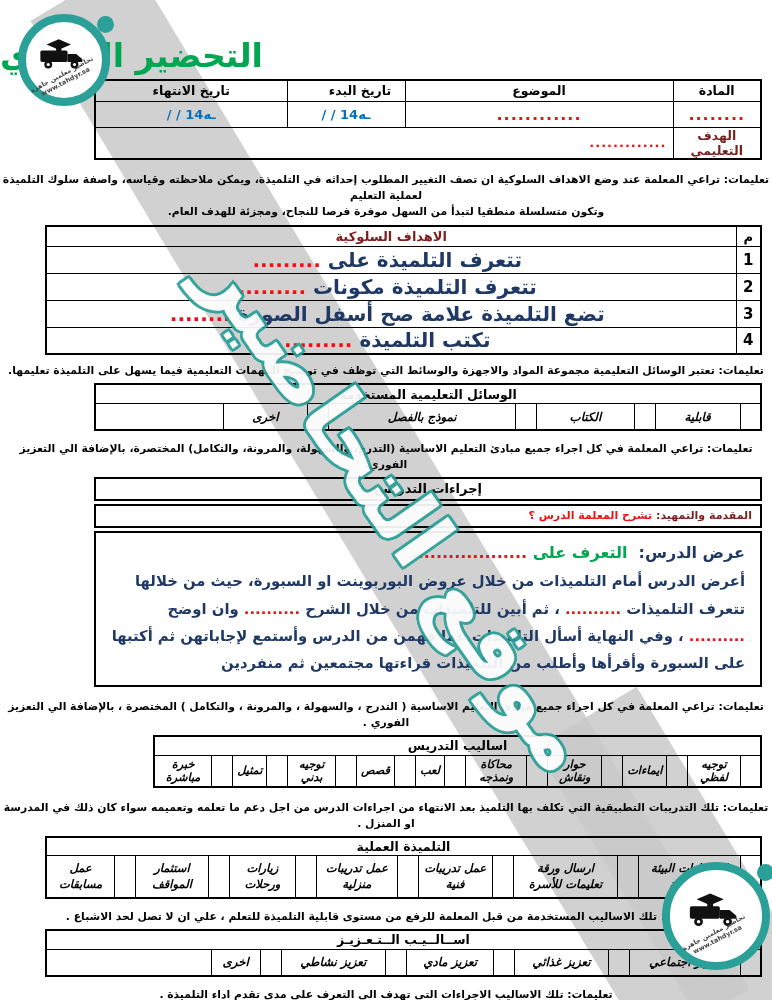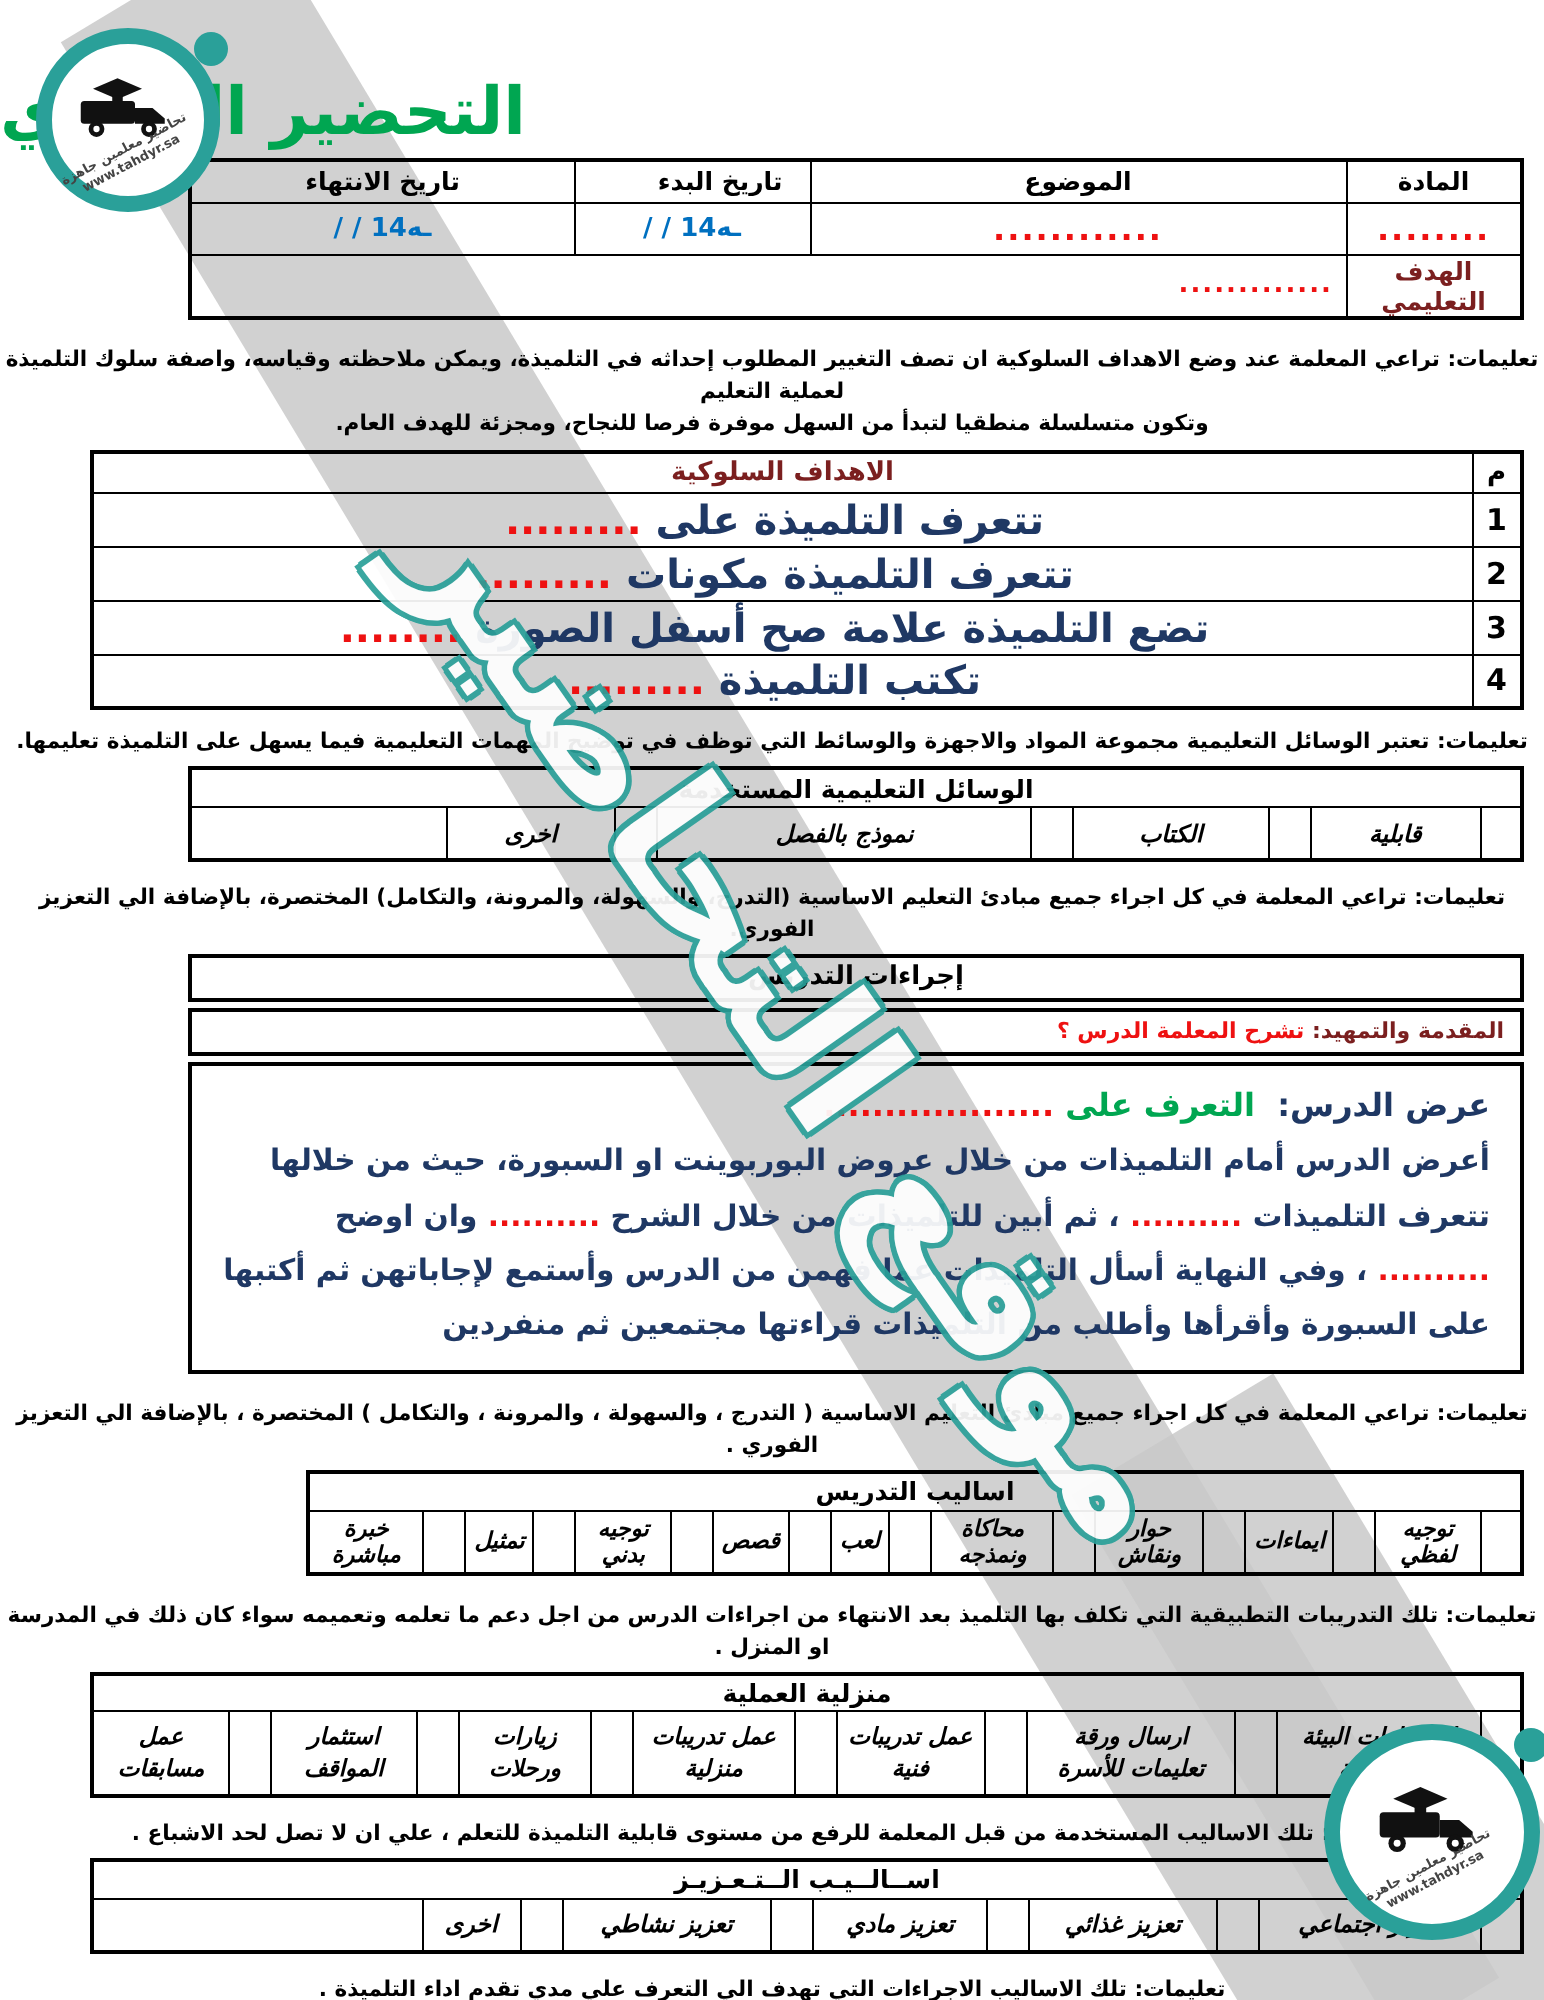--- a/index.html
+++ b/index.html
@@ -252,21 +252,21 @@
       <td class="lbl">خبرة مباشرة</td>
     </tr>
   </tbody>
     </table>
 
   <div class="instr mt12">تعليمات: تلك التدريبات التطبيقية التي تكلف بها التلميذ بعد الانتهاء من اجراءات الدرس من اجل دعم ما تعلمه وتعميمه سواء كان ذلك في المدرسة او المنزل .</div>
 
   <table class="opt-t act-t">
     <tbody>
         <tr>
-          <td colspan="14" class="hd">منزلية العملية</td>
+          <td colspan="14" class="hd">التلميذة العملية</td>
         </tr>
     <tr>
       <td class="chk"></td>
       <td class="lbl">استثمارات البيئة المحيطة</td>
       <td class="chk"></td>
       <td class="lbl">ارسال ورقة تعليمات للأسرة</td>
       <td class="chk"></td>
       <td class="lbl">عمل تدريبات فنية</td>
       <td class="chk"></td>
       <td class="lbl">عمل تدريبات منزلية</td>

